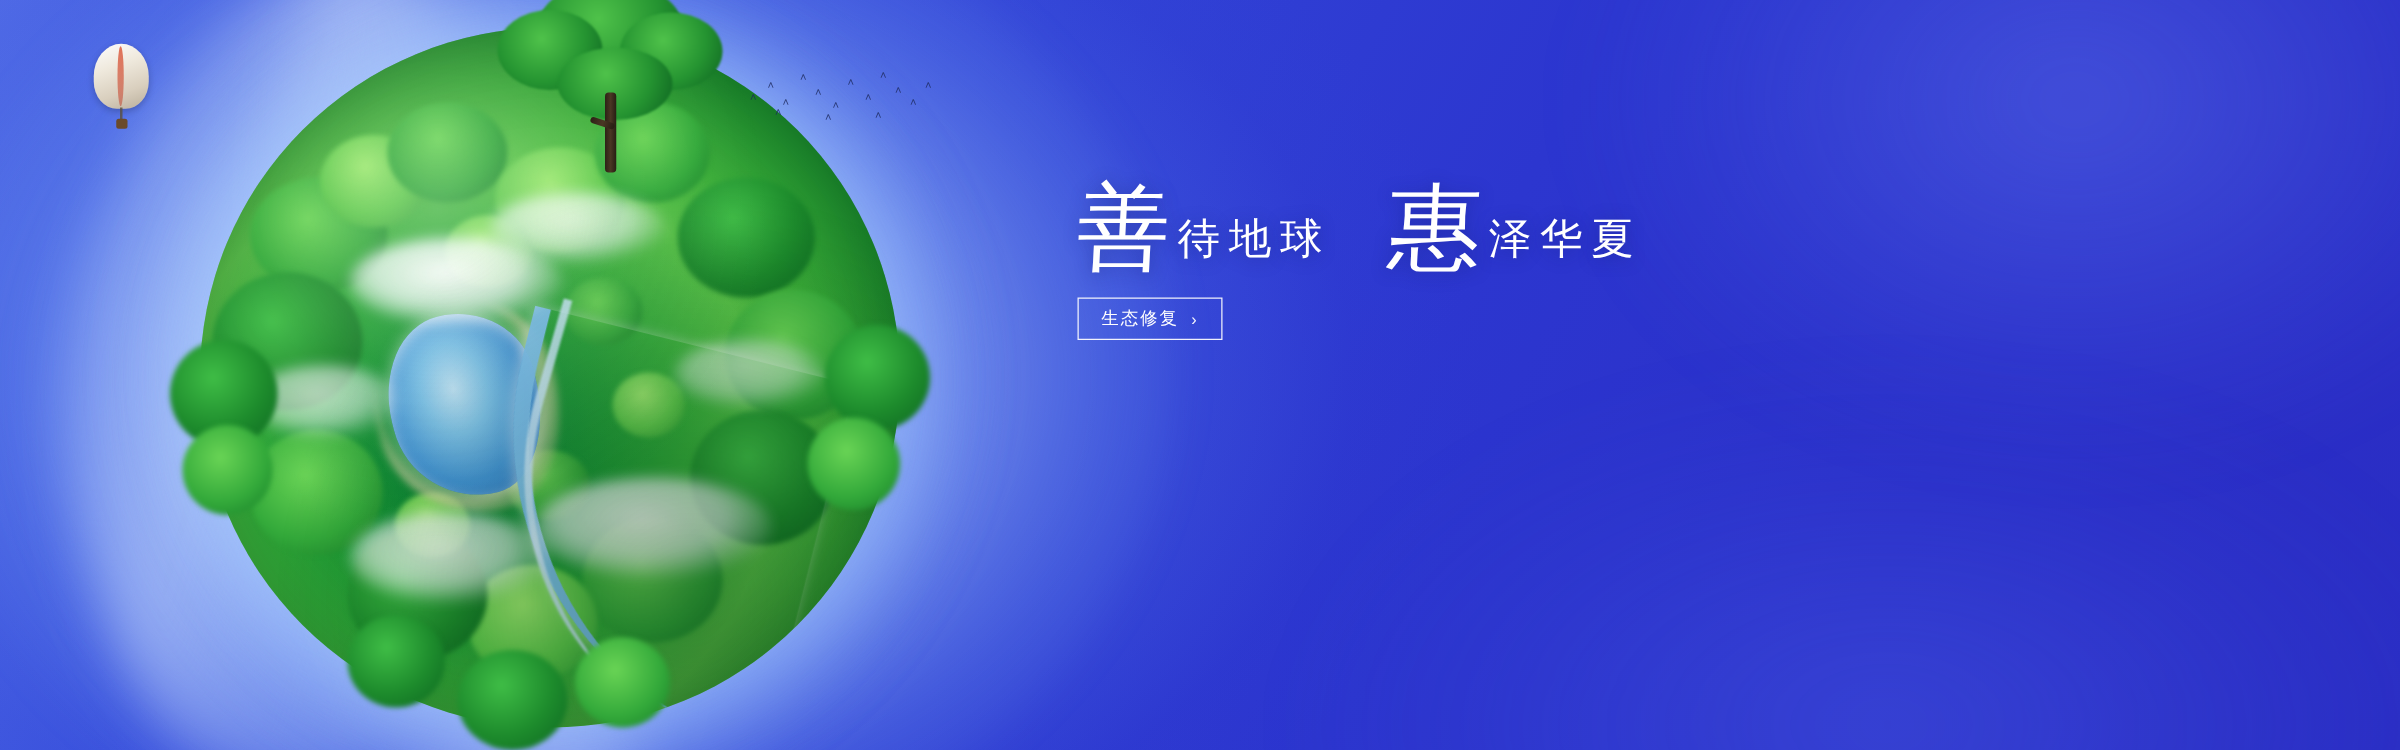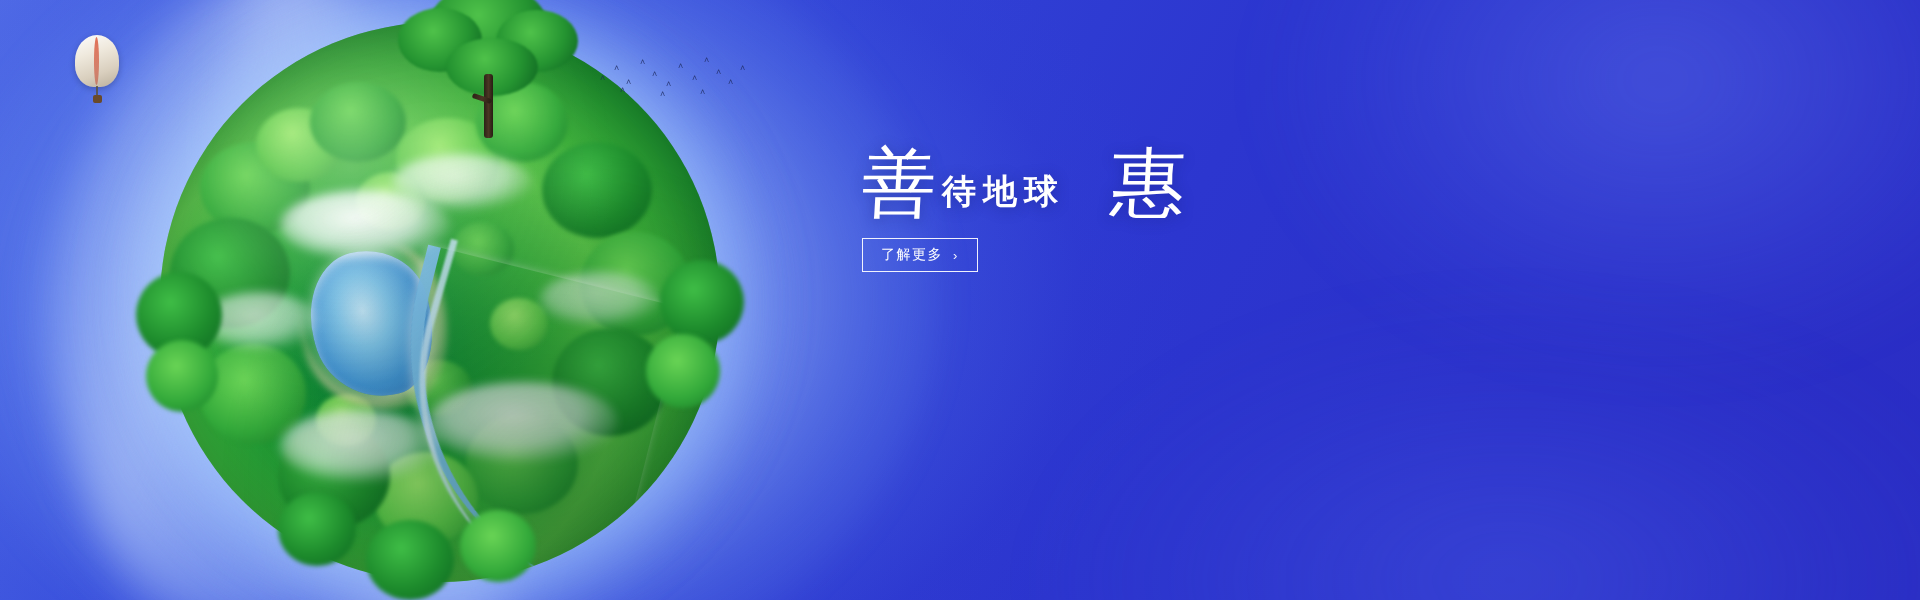--- a/index.html
+++ b/index.html
@@ -152,21 +152,21 @@
     text-shadow:0 2px 14px rgba(20,30,120,0.45);
     height:96px;
   }
   .hl-big{
     font-size:74px;line-height:0.92;font-weight:400;
     letter-spacing:0px;
     transform:skewX(-3deg);
     padding-right:6px;
   }
   .hl-small{
-    font-size:34px;line-height:1;font-weight:700;letter-spacing:7px;
+    font-size:34px;line-height:1;font-weight:400;letter-spacing:7px;
     padding-bottom:8px;
   }
   .hl-gap{width:46px;}
 
   .subtitle{
     margin-top:18px;
     font-size:25px;letter-spacing:7px;color:#f2f5ff;font-weight:400;
     text-shadow:0 1px 8px rgba(20,30,120,0.40);
     white-space:nowrap;
   }
@@ -283,23 +283,24 @@
     <span class="bird" style="left:100px;top:38px;">˄</span>
   </div>
 
   <div class="content">
 
     <div class="headline">
       <span class="hl-big">善</span>
       <span class="hl-small">待地球</span>
       <span class="hl-gap"></span>
       <span class="hl-big">惠</span>
+      <span class="hl-small">泽华夏</span>
     </div>
 
 
 
     <div class="cta">
-      <span>了解更多</span>
+      <span>生态修复</span>
       <span class="chev">›</span>
     </div>
 
   </div>
 </div>
 
 </body></html>

